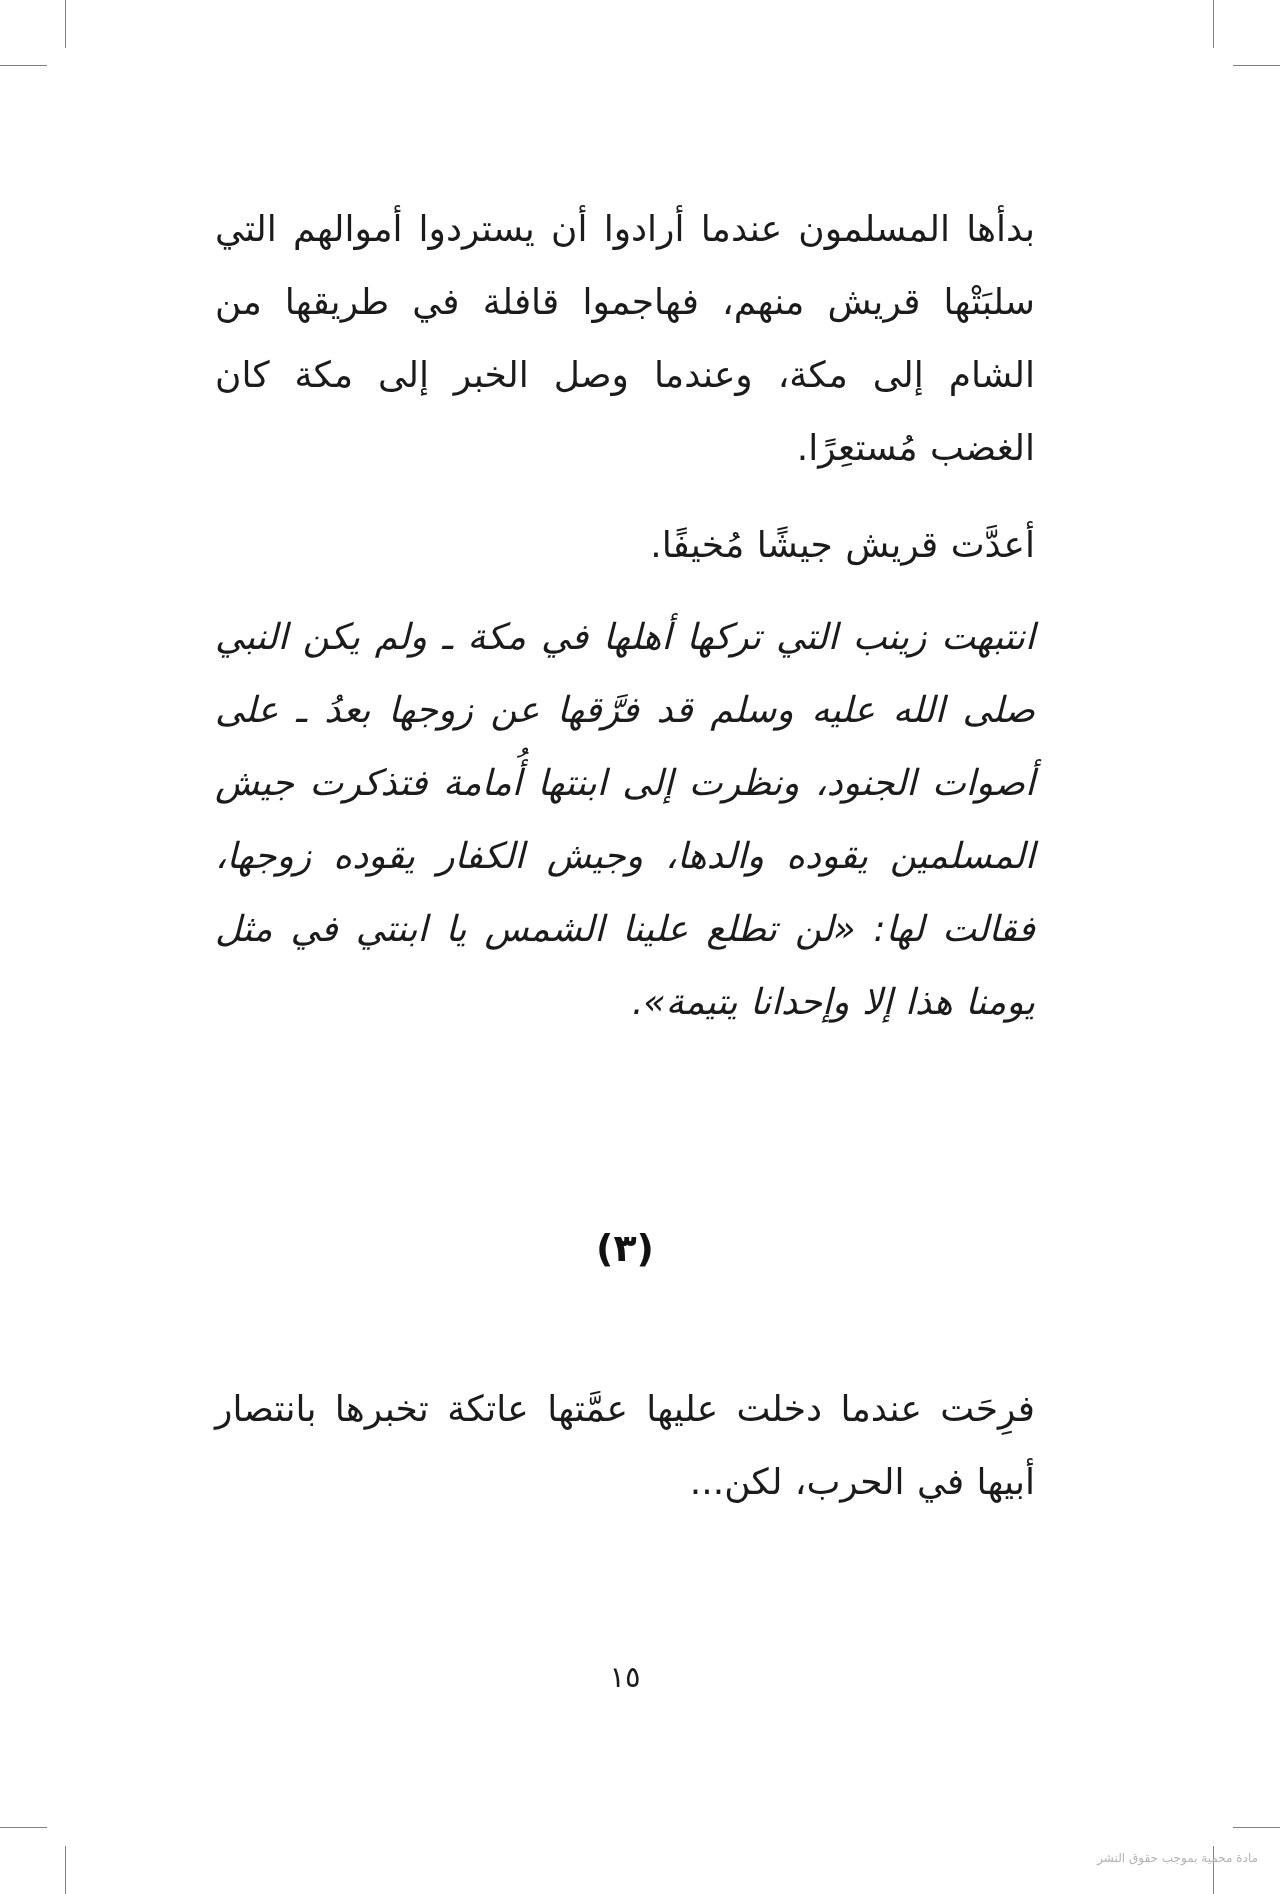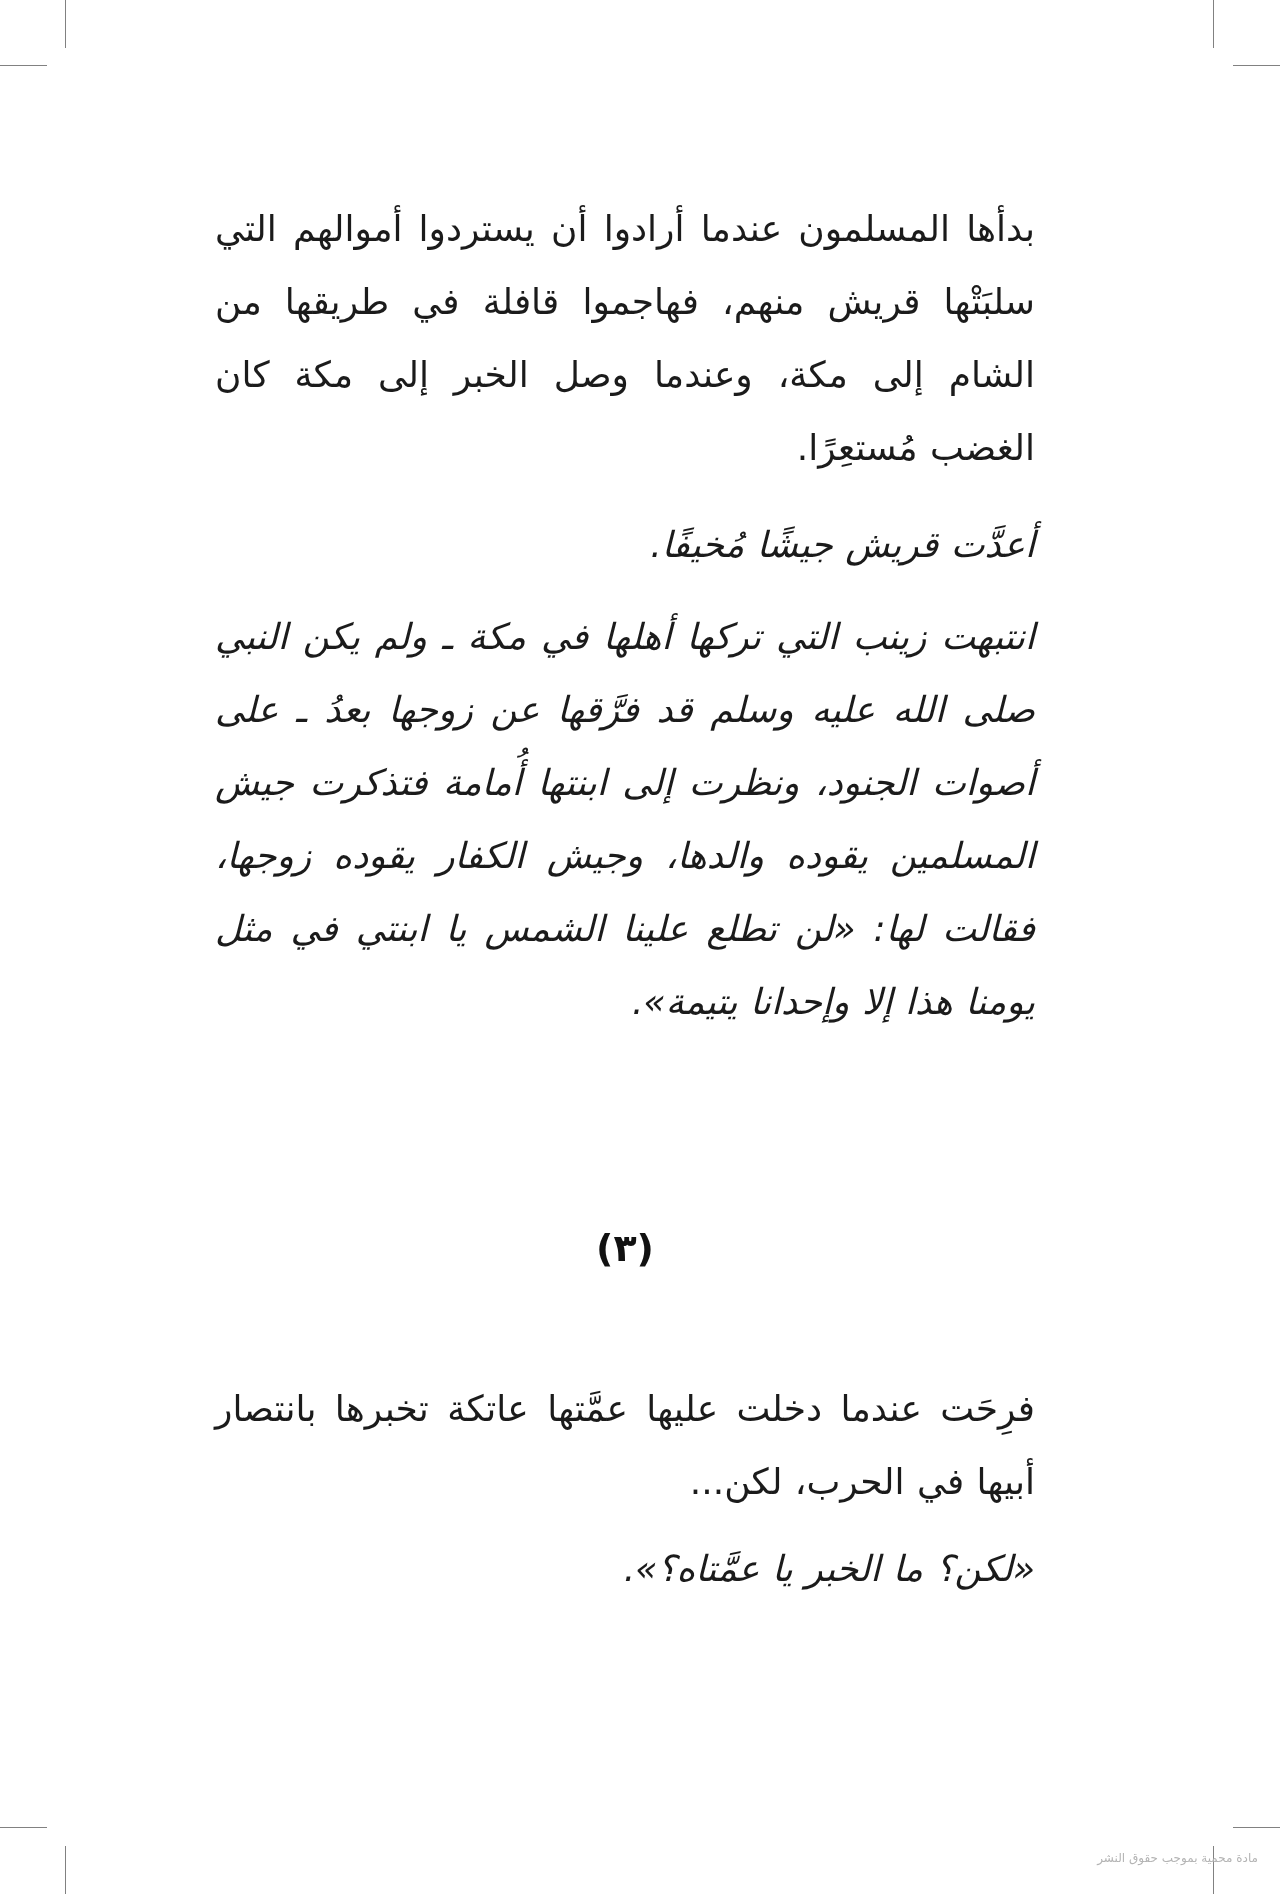--- a/index.html
+++ b/index.html
@@ -28,21 +28,21 @@
     position:absolute;
     left:0;right:0;
     margin:0;
     font-size:36px;
     line-height:73px;
     color:#1b1b1b;
     text-align:justify;
     text-align-last:right;
     word-spacing:1px;
   }
-  .par.short{text-align:left;font-style:italic;}
+  .par.short{text-align:left;}
   .p1{top:192px;}
   .p2{top:508px;}
   .p3{top:600px;font-style:italic;}
   .p4{top:1372px;}
   .p5{top:1532px;}
   .section-num{
     position:absolute;
     top:1218px;
     left:0;right:0;
     margin:0;
@@ -90,19 +90,19 @@
   <div class="crop v" style="left:1213px;top:1846px;"></div>
 
   <main class="textcol">
     <p class="par p1">بدأها المسلمون عندما أرادوا أن يستردوا أموالهم التي سلبَتْها قريش منهم، فهاجموا قافلة في طريقها من الشام إلى مكة، وعندما وصل الخبر إلى مكة كان الغضب مُستعِرًا.</p>
     <p class="par p2 short">أعدَّت قريش جيشًا مُخيفًا.</p>
     <p class="par p3">انتبهت زينب التي تركها أهلها في مكة ـ ولم يكن النبي صلى الله عليه وسلم قد فرَّقها عن زوجها بعدُ ـ على أصوات الجنود، ونظرت إلى ابنتها أُمامة فتذكرت جيش المسلمين يقوده والدها، وجيش الكفار يقوده زوجها، فقالت لها: «لن تطلع علينا الشمس يا ابنتي في مثل يومنا هذا إلا وإحدانا يتيمة».</p>
 
     <h2 class="section-num">(٣)</h2>
 
     <p class="par p4">فرِحَت عندما دخلت عليها عمَّتها عاتكة تخبرها بانتصار أبيها في الحرب، لكن...</p>
-    <p class="par p5 short">«لكن؟ ما الخبر يا عمَّتاه؟».</p>
 
+    <div class="pagenum">١٥</div>
   </main>
 
   <div class="watermark">مادة محمية بموجب حقوق النشر</div>
 
 </div>
 
 </body></html>

